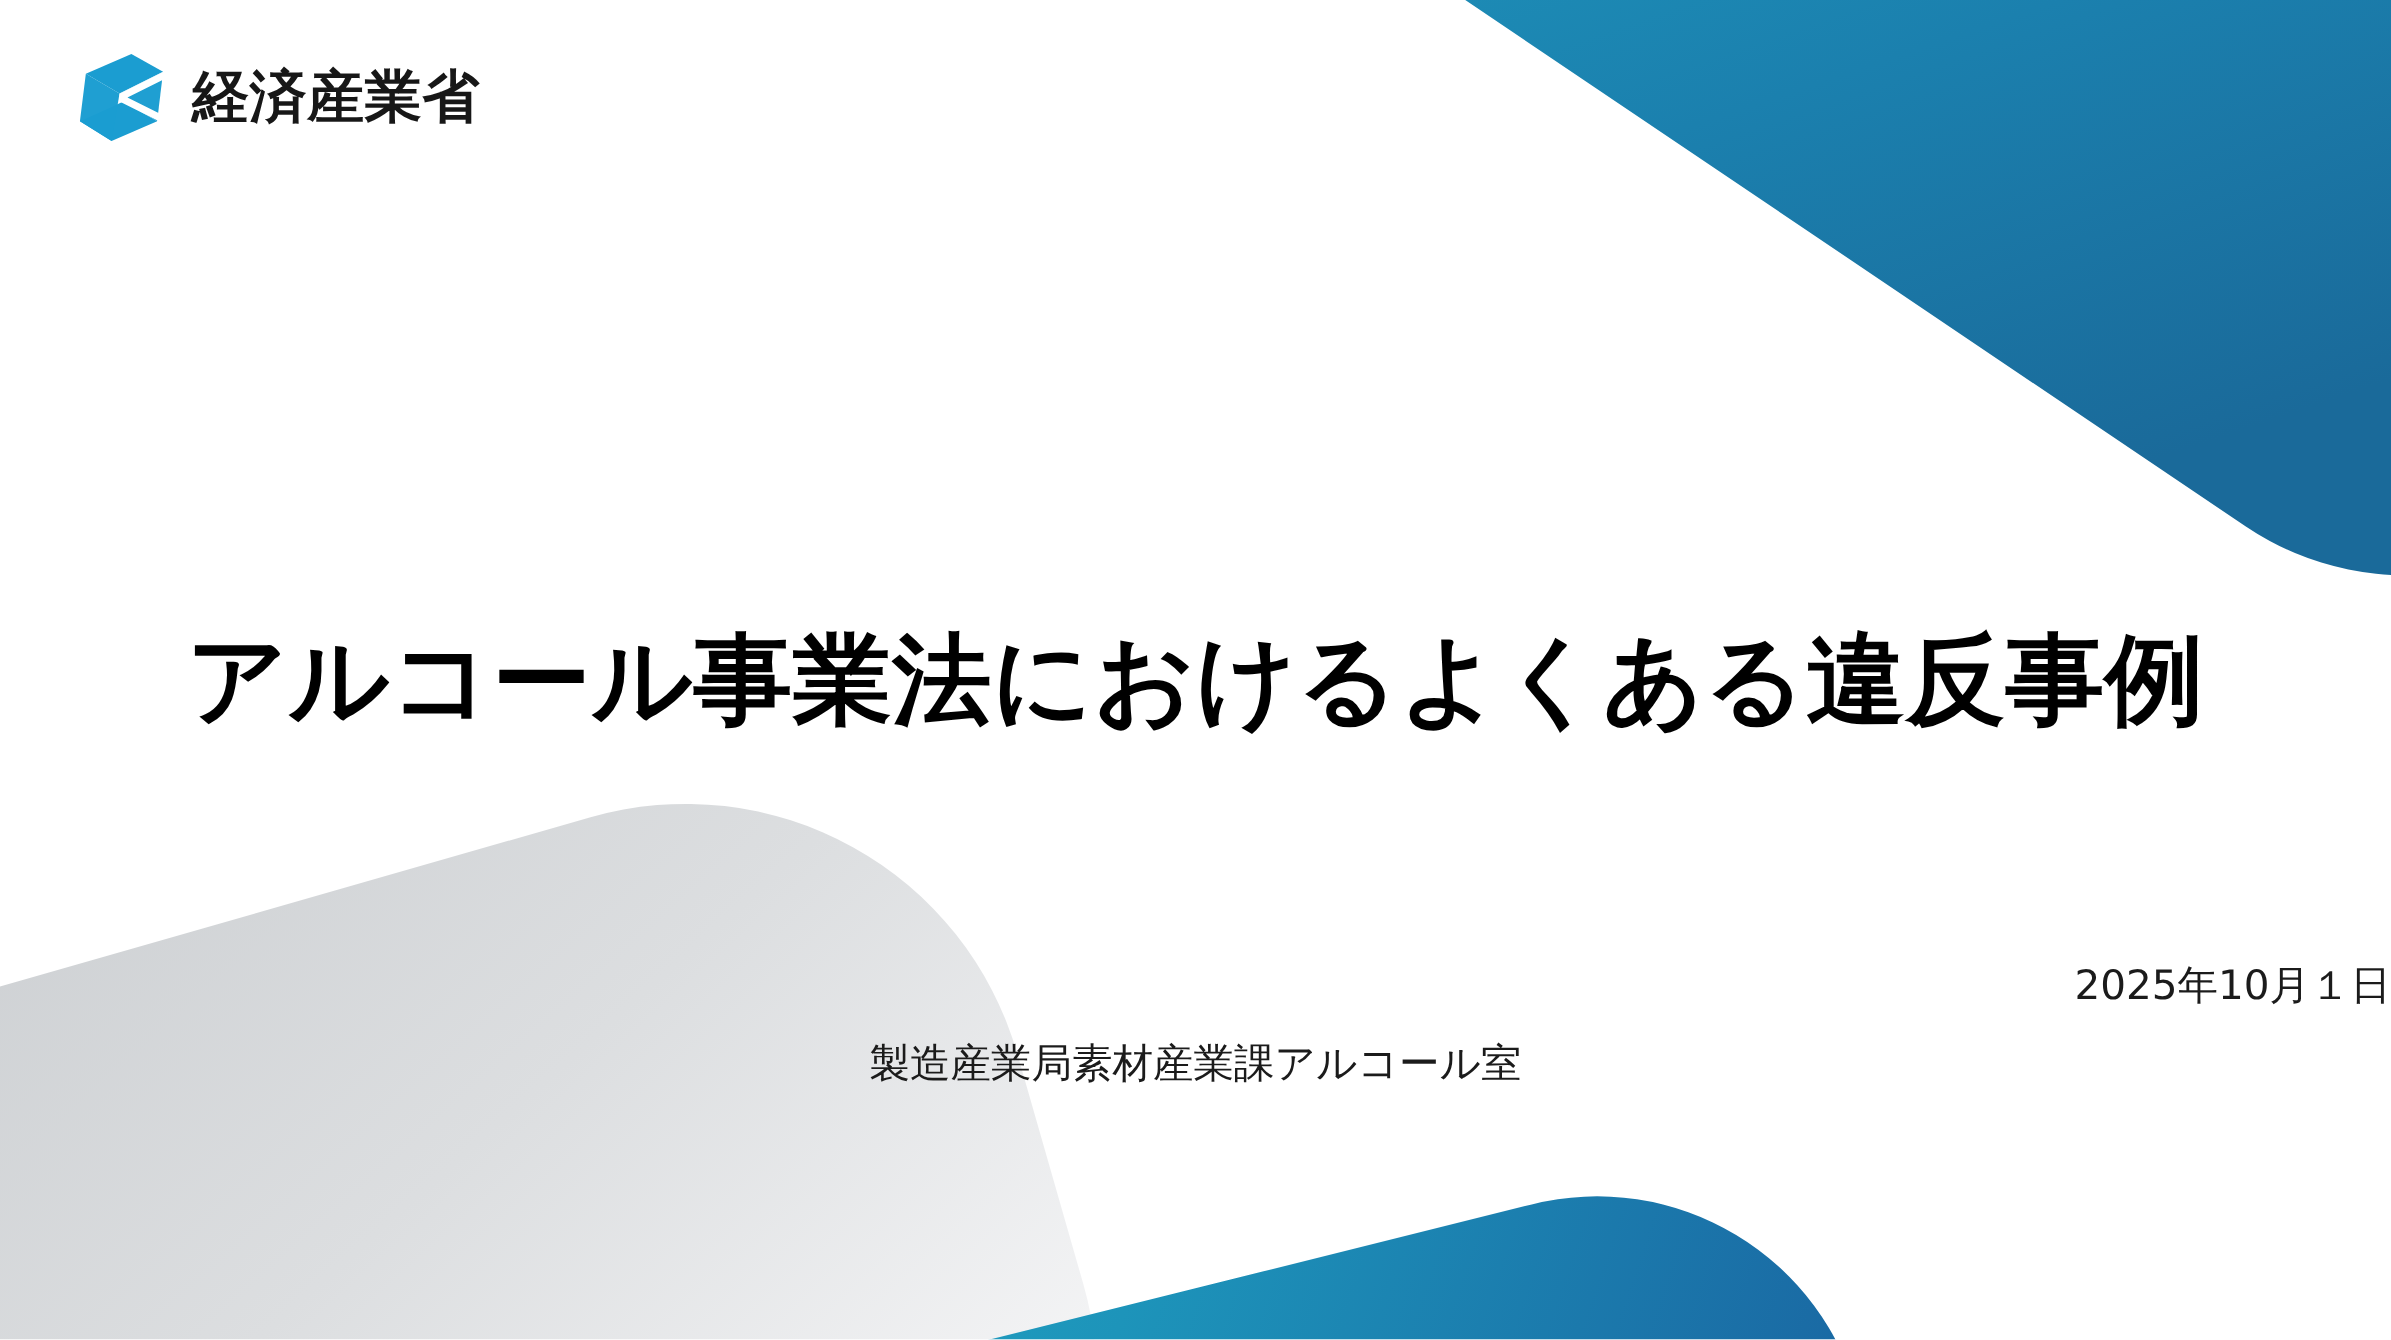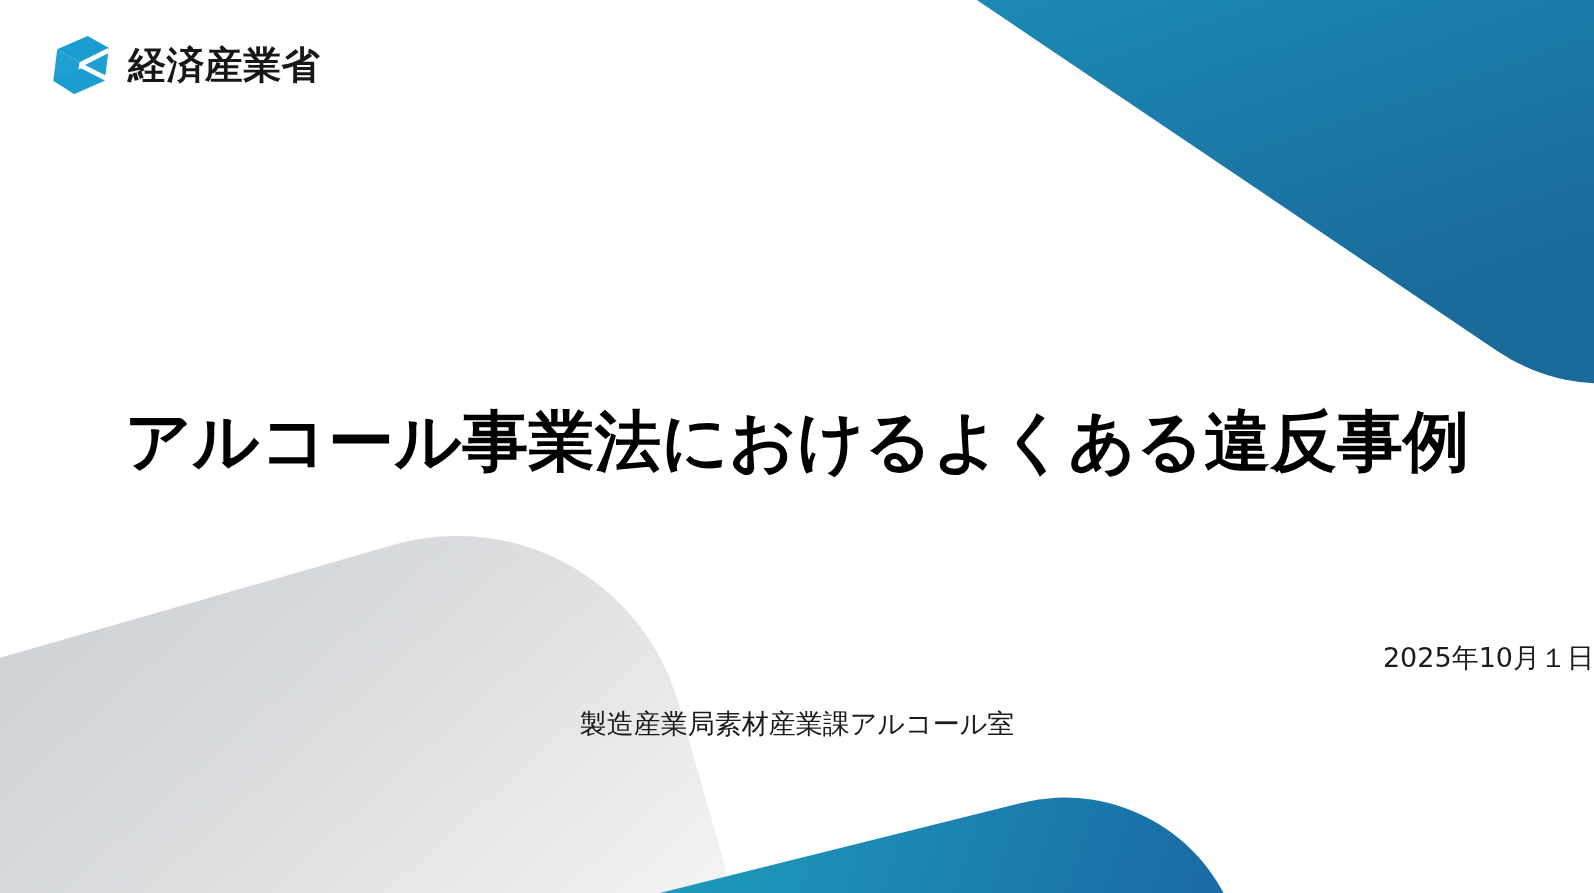--- a/index.html
+++ b/index.html
@@ -58,21 +58,21 @@
   
   .title-area {
     position: absolute;
     left: 0;
     right: 0;
     top: 404px;
     text-align: center;
     z-index: 4;
   }
   .slide-title {
-    margin: 0;
+    margin: 12px;
     font-family: "DejaVu Sans", "Liberation Sans", sans-serif;
     font-size: 66px;
     font-weight: 700;
     line-height: 1.15;
     color: #000000;
     letter-spacing: 0.005em;
     white-space: nowrap;
   }
 
   
@@ -87,21 +87,21 @@
   .meta-date {
     font-family: "DejaVu Sans", "Liberation Sans", sans-serif;
     font-size: 27px;
     font-weight: 400;
     line-height: 1.2;
     color: #1b1b1b;
     white-space: nowrap;
     text-align: right;
   }
   .meta-org {
-    margin-top: 34px;
+    margin-top: 20px;
     font-family: "DejaVu Sans", "Liberation Sans", sans-serif;
     font-size: 27px;
     font-weight: 400;
     line-height: 1.2;
     color: #1b1b1b;
     white-space: nowrap;
   }
 </style>
 </head>
 <body>

